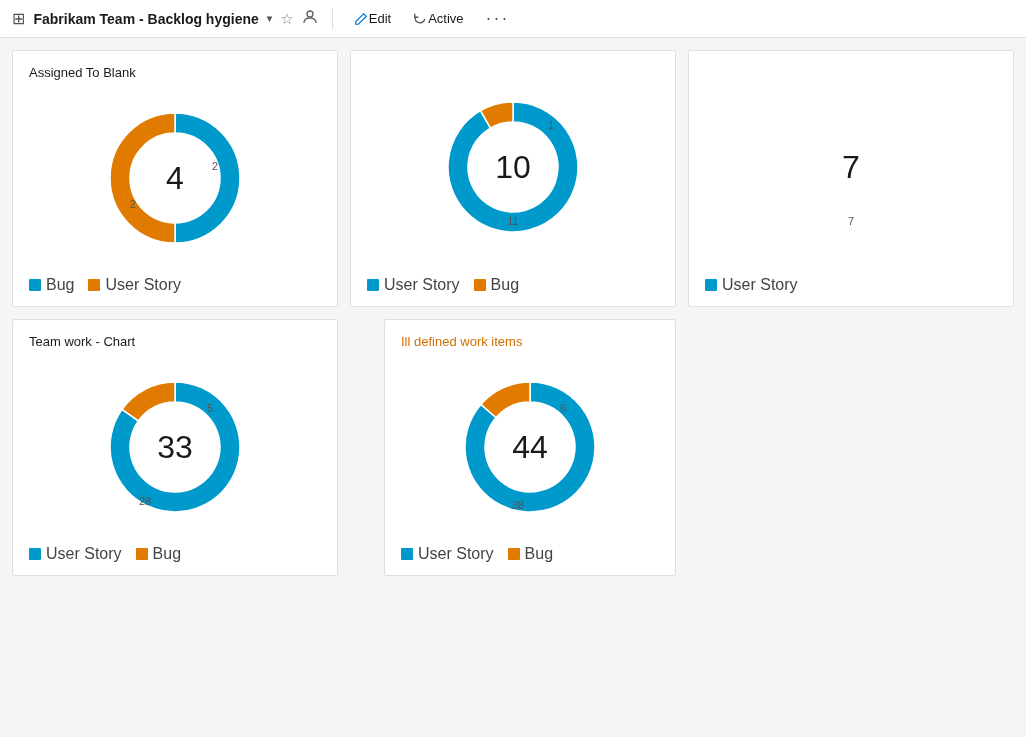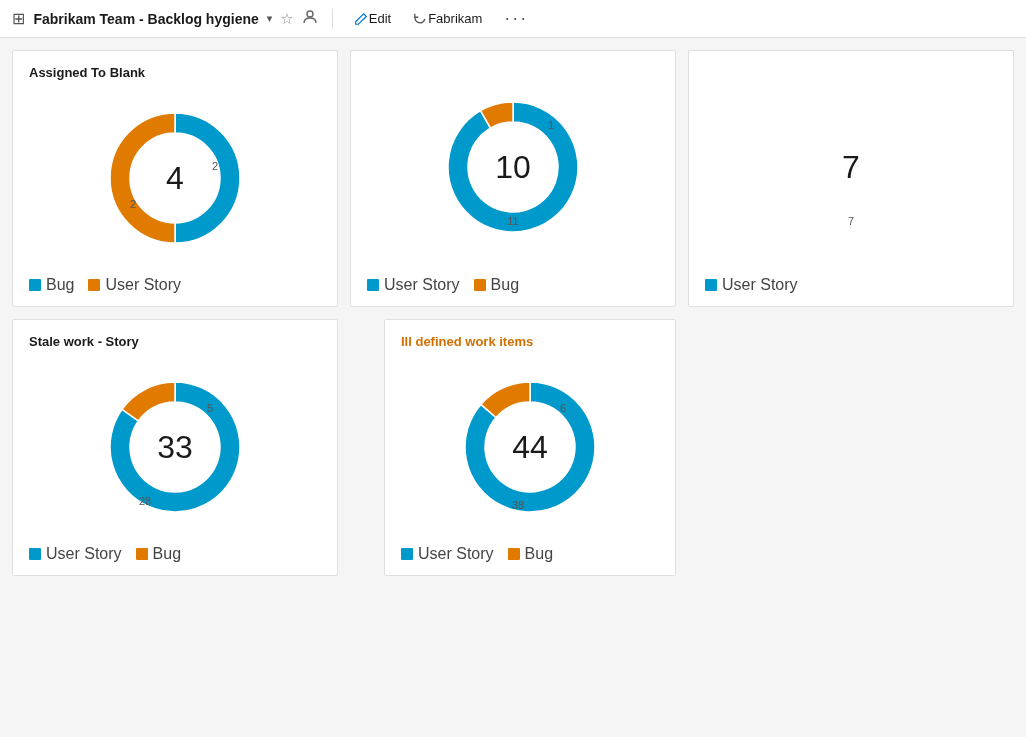--- a/index.html
+++ b/index.html
@@ -49,21 +49,21 @@
     .chart-card {
       background: #fff;
       border: 1px solid #e0e0e0;
       border-radius: 2px;
       padding: 14px 16px 12px;
       display: flex;
       flex-direction: column;
     }
     .chart-title {
       font-size: 13px;
-      font-weight: 700;
+      font-weight: 400;
       color: #1a1a1a;
       margin-bottom: 8px;
     }
     .chart-title.orange { color: #d17000; }
     .chart-area {
       display: flex;
       justify-content: center;
       align-items: center;
       flex: 1;
       padding: 10px 0;
@@ -126,21 +126,21 @@
     <svg width="14" height="14" viewBox="0 0 16 16" fill="none">
         <path d="M11 2l3 3-9 9H2v-3l9-9z" stroke="#0078d4" stroke-width="1.4" fill="none"></path>
       </svg>
     <span>Edit</span>
   </div>
   <div class="topbar-btn">
     <svg width="14" height="14" viewBox="0 0 16 16" fill="none">
         <path d="M13.5 8A5.5 5.5 0 112.5 5.5" stroke="#555" stroke-width="1.5" fill="none"></path>
         <polyline points="2,2 2,6 6,6" stroke="#555" stroke-width="1.5" fill="none"></polyline>
       </svg>
-    <span>Fabrikam</span>
+    <span>Active</span>
   </div>
   <div class="topbar-btn" style="font-size:18px; letter-spacing:2px; color:#555;">···</div>
 </div>
 
 <div class="dashboard" id="dashboard">
     <div class="chart-card">
       <div class="chart-title">Assigned To Blank</div>
       <div class="chart-area">
         <div class="donut-wrapper"><svg viewBox="0 0 160 160" width="160" height="160">
             <path d="M 80 15 A 65 65 0 0 1 80 145 L 80 125 A 45 45 0 0 0 80 35 Z" fill="#0099cc" stroke="#fff" stroke-width="1.5"></path>
@@ -188,21 +188,21 @@
           </svg><div class="donut-center">7</div></div>
       </div>
       <div class="legend">
         <div class="legend-item">
           <div class="legend-dot" style="background: rgb(0, 153, 204);"></div>
           <span>User Story</span>
         </div>
       </div>
     </div>
     <div class="chart-card" style="grid-column: 1;">
-      <div class="chart-title">Stale work - Story</div>
+      <div class="chart-title">Team work - Chart</div>
       <div class="chart-area">
         <div class="donut-wrapper"><svg viewBox="0 0 160 160" width="160" height="160">
             <path d="M 80 15 A 65 65 0 1 1 27.052563116728173 42.29630087787213 L 43.34408215773489 53.897439069296084 A 45 45 0 1 0 80 35 Z" fill="#0099cc" stroke="#fff" stroke-width="1.5"></path>
             <path d="M 27.052563116728173 42.29630087787213 A 65 65 0 0 1 79.99999999999999 15 L 79.99999999999999 35 A 45 45 0 0 0 43.34408215773489 53.897439069296084 Z" fill="#e07b00" stroke="#fff" stroke-width="1.5"></path>
             <text x="50" y="138" text-anchor="middle" font-size="11" fill="#555">28</text>
             <text x="115" y="45" text-anchor="middle" font-size="11" fill="#555">5</text>
           </svg><div class="donut-center">33</div></div>
       </div>
       <div class="legend">
         <div class="legend-item">

